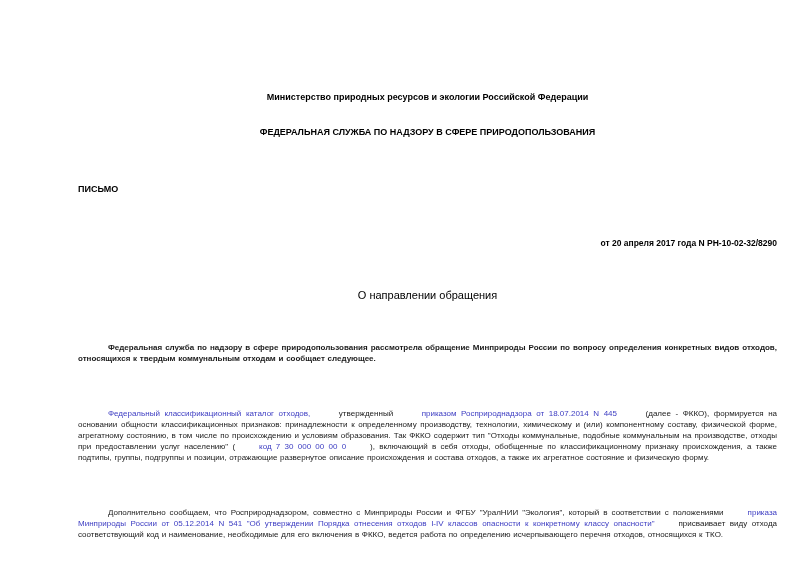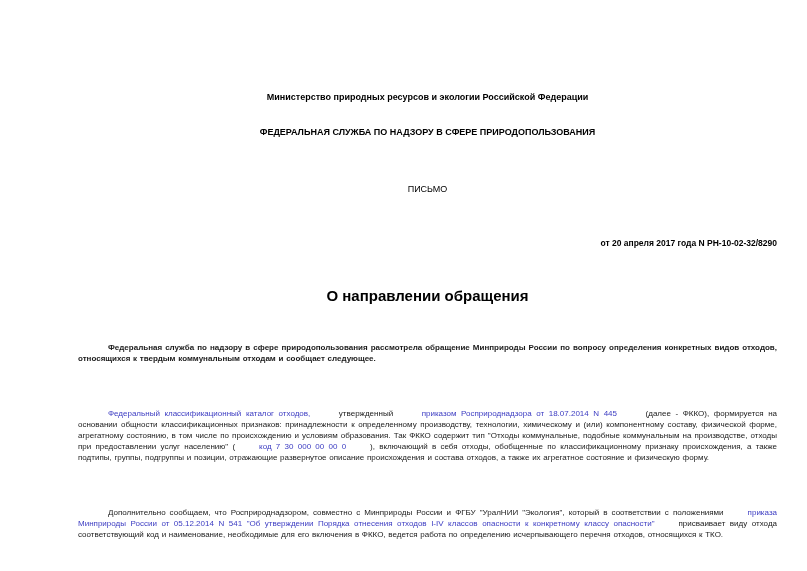--- a/index.html
+++ b/index.html
@@ -18,39 +18,39 @@
   }
   .hdr-line {
     text-align: center;
     font-weight: bold;
     font-size: 9px;
     line-height: 11px;
     color: #000000;
   }
   .doc-type {
     margin-top: 22px;
-    text-align: center;
-    font-weight: normal;
+    text-align: left;
+    font-weight: bold;
     font-size: 9px;
     line-height: 11px;
     color: #000000;
   }
   .date-line {
     margin-top: 19px;
     text-align: right;
     font-weight: bold;
     font-size: 8.5px;
     line-height: 11px;
     color: #000000;
   }
   .subject {
     margin-top: 17px;
     text-align: center;
-    font-weight: bold;
-    font-size: 15px;
+    font-weight: normal;
+    font-size: 11px;
     line-height: 11px;
     color: #000000;
   }
   .para {
     font-size: 8px;
     line-height: 11px;
     text-align: justify;
     text-indent: 18px;
     color: var(--text-color, #1a1a1a);
     word-spacing: 0.5px;

